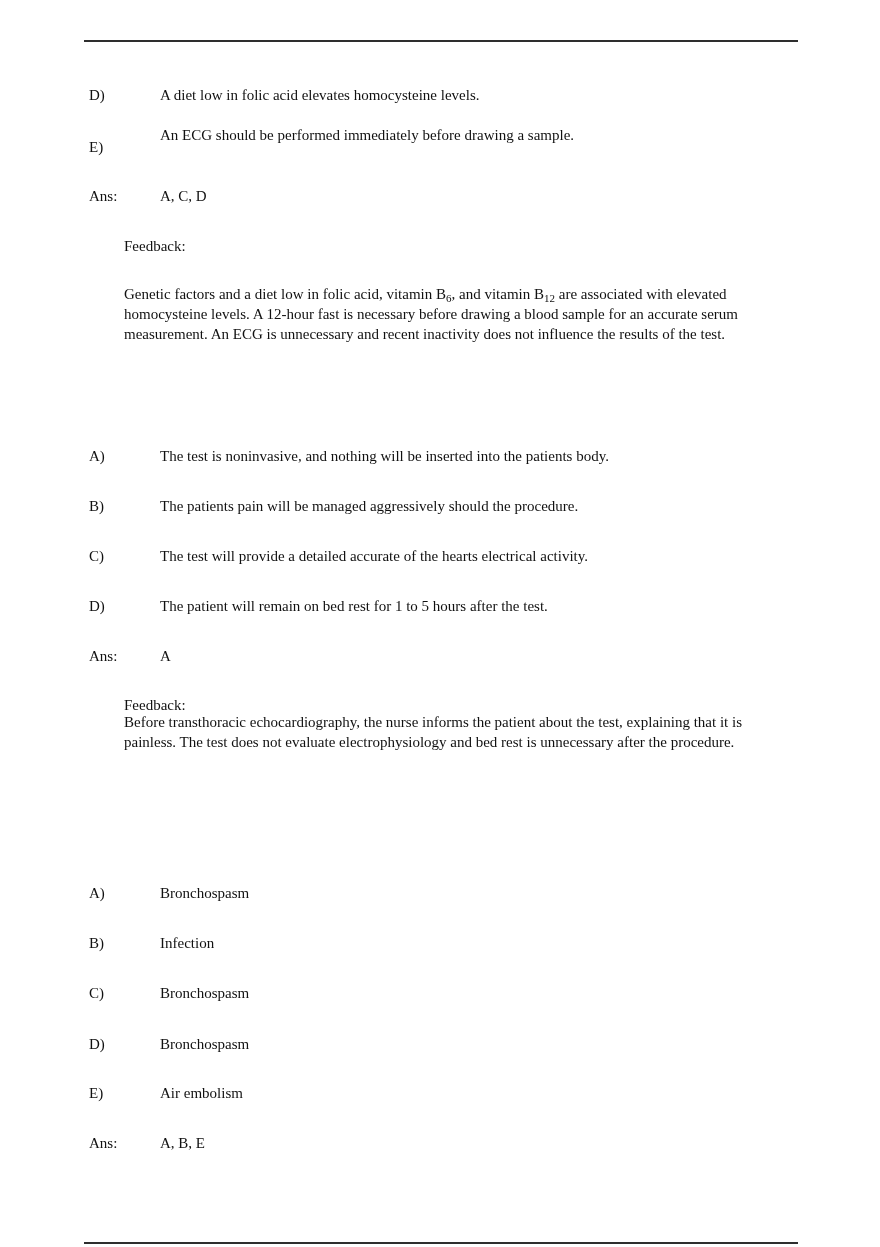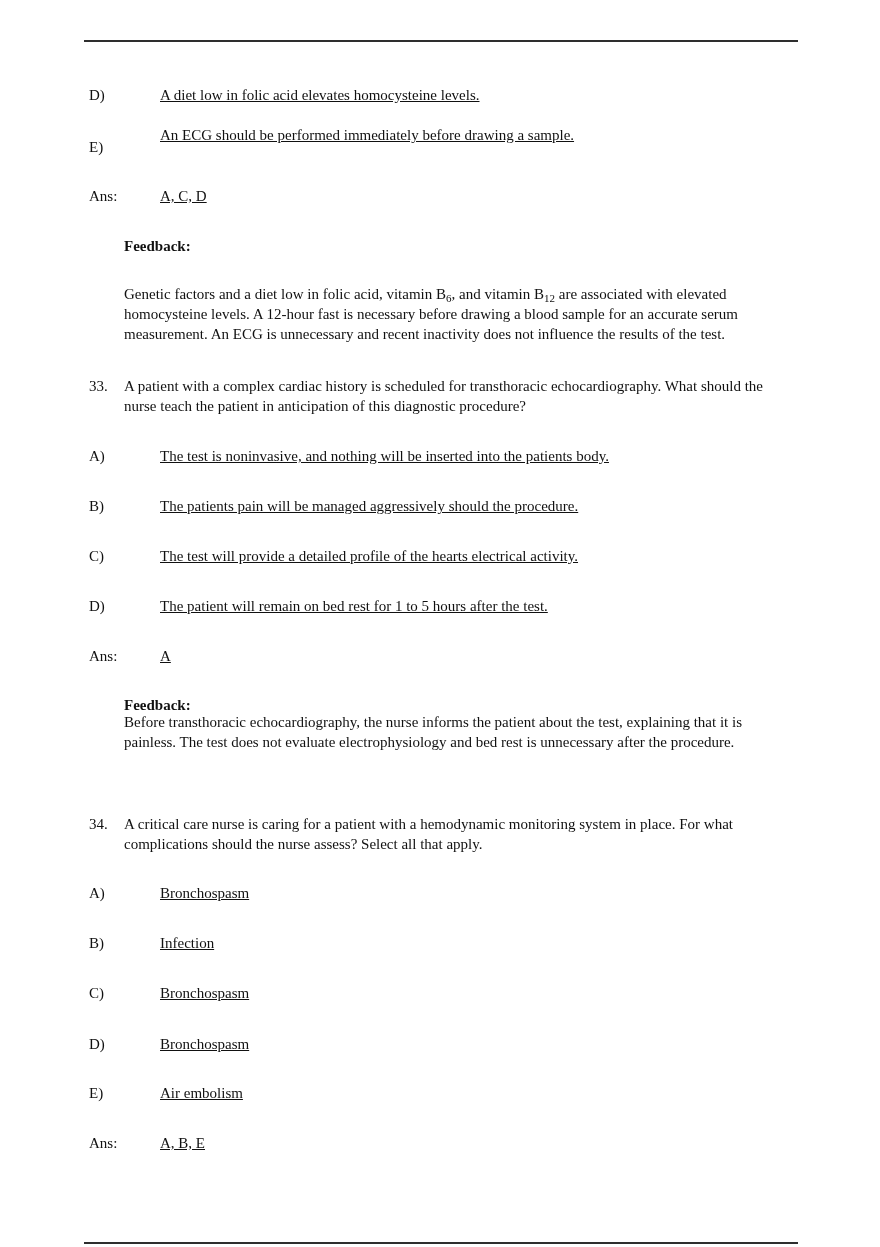--- a/index.html
+++ b/index.html
@@ -37,31 +37,30 @@
     position: absolute;
     left: 89px;
     top: 0;
     white-space: nowrap;
   }
   .opt-label.low { top: 12px; }
   .opt-text, .ans-value {
     display: block;
     margin-left: 160px;
     margin-right: 85px;
-    text-decoration: underline;
   }
   .q-text {
     display: block;
     margin-left: 124px;
     margin-right: 88px;
   }
   .fb-label {
     position: absolute;
     left: 124px;
-    font-weight: bold;
+    font-weight: normal;
     white-space: nowrap;
   }
   .fb-para {
     position: absolute;
     left: 124px;
     width: 668px;
   }
   sub.vitamin {
     font-size: 11px;
     line-height: 0;
@@ -85,54 +84,46 @@
   </div>
 
   <div class="row" style="top:186px;">
     <span class="ans-label">Ans:</span>
     <span class="ans-value">A, C, D</span>
   </div>
 
   <div class="fb-label" style="top:236px;">Feedback:</div>
   <div class="fb-para" style="top:284px;"><span>Genetic factors and a diet low in folic acid, vitamin B</span><sub class="vitamin">6</sub><span>, and vitamin B</span><sub class="vitamin">12</sub><span> are associated with elevated homocysteine levels. A 12-hour fast is necessary before drawing a blood sample for an accurate serum measurement. An ECG is unnecessary and recent inactivity does not influence the results of the test.</span></div>
 
-  <div class="row" style="top:376px;">
-    <span class="q-num">33.</span>
-    <span class="q-text">A patient with a complex cardiac history is scheduled for transthoracic echocardiography. What should the nurse teach the patient in anticipation of this diagnostic procedure?</span>
-  </div>
 
   <div class="row" style="top:446px;">
     <span class="opt-label">A)</span>
     <span class="opt-text">The test is noninvasive, and nothing will be inserted into the patients body.</span>
   </div>
   <div class="row" style="top:496px;">
     <span class="opt-label">B)</span>
     <span class="opt-text">The patients pain will be managed aggressively should the procedure.</span>
   </div>
   <div class="row" style="top:546px;">
     <span class="opt-label">C)</span>
-    <span class="opt-text">The test will provide a detailed profile of the hearts electrical activity.</span>
+    <span class="opt-text">The test will provide a detailed accurate of the hearts electrical activity.</span>
   </div>
   <div class="row" style="top:596px;">
     <span class="opt-label">D)</span>
     <span class="opt-text">The patient will remain on bed rest for 1 to 5 hours after the test.</span>
   </div>
 
   <div class="row" style="top:646px;">
     <span class="ans-label">Ans:</span>
     <span class="ans-value">A</span>
   </div>
 
   <div class="fb-label" style="top:695px;">Feedback:</div>
   <div class="fb-para" style="top:712px;">Before transthoracic echocardiography, the nurse informs the patient about the test, explaining that it is painless. The test does not evaluate electrophysiology and bed rest is unnecessary after the procedure.</div>
 
-  <div class="row" style="top:814px;">
-    <span class="q-num">34.</span>
-    <span class="q-text">A critical care nurse is caring for a patient with a hemodynamic monitoring system in place. For what complications should the nurse assess? Select all that apply.</span>
-  </div>
 
   <div class="row" style="top:883px;">
     <span class="opt-label">A)</span>
     <span class="opt-text">Bronchospasm</span>
   </div>
   <div class="row" style="top:933px;">
     <span class="opt-label">B)</span>
     <span class="opt-text">Infection</span>
   </div>
   <div class="row" style="top:983px;">

